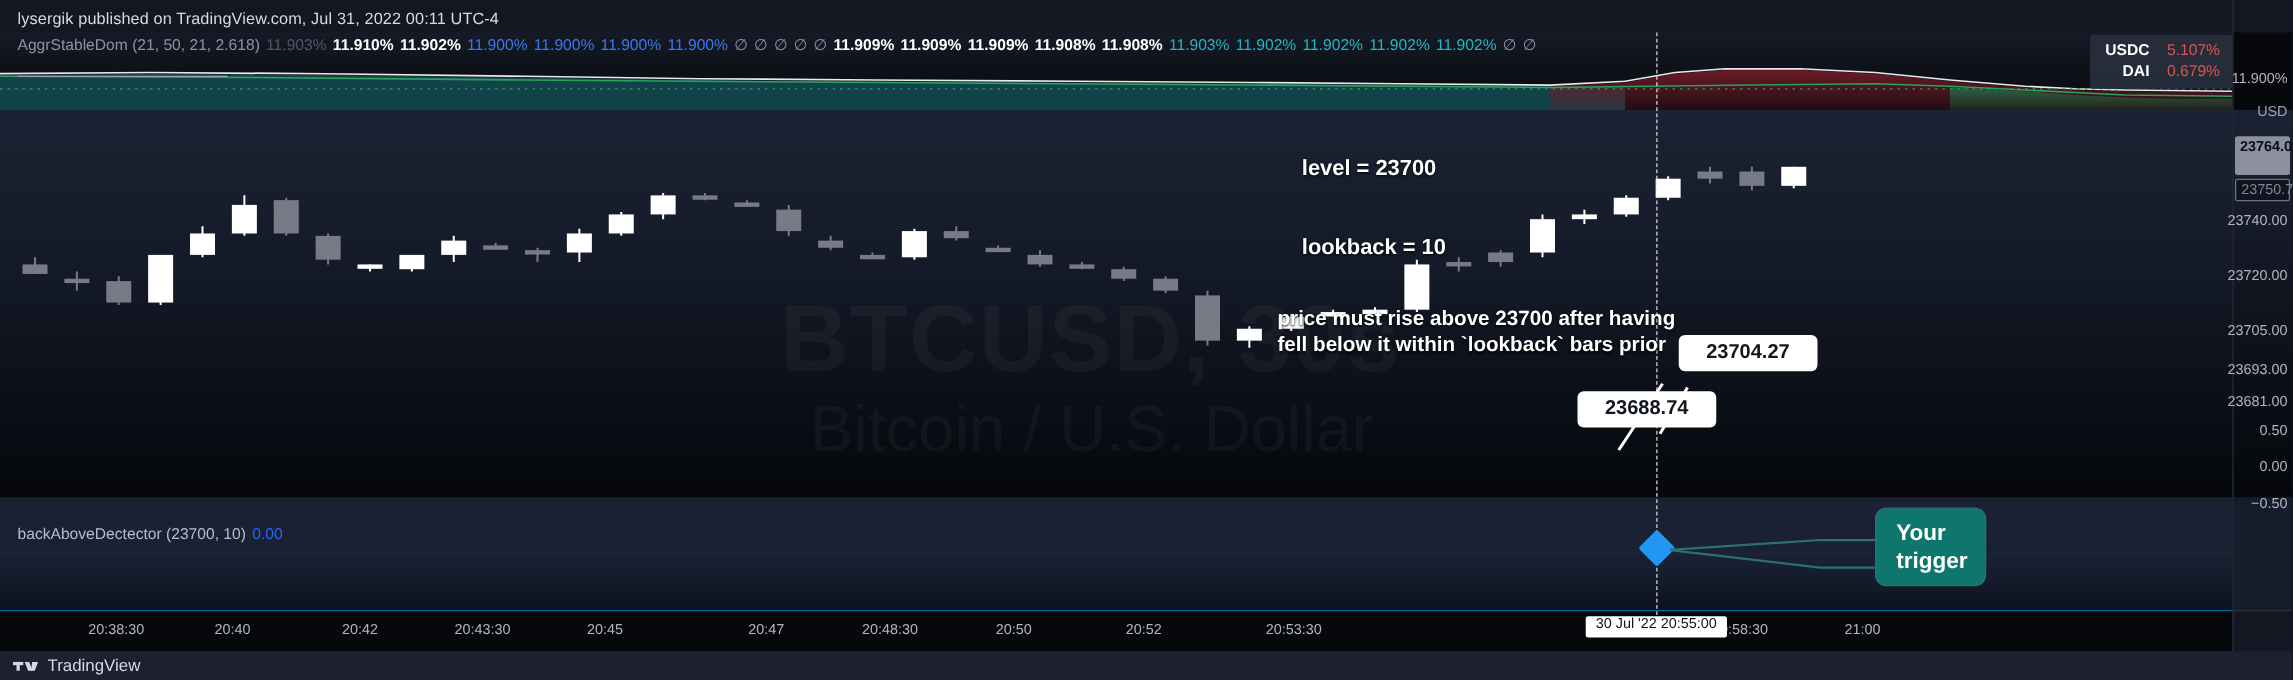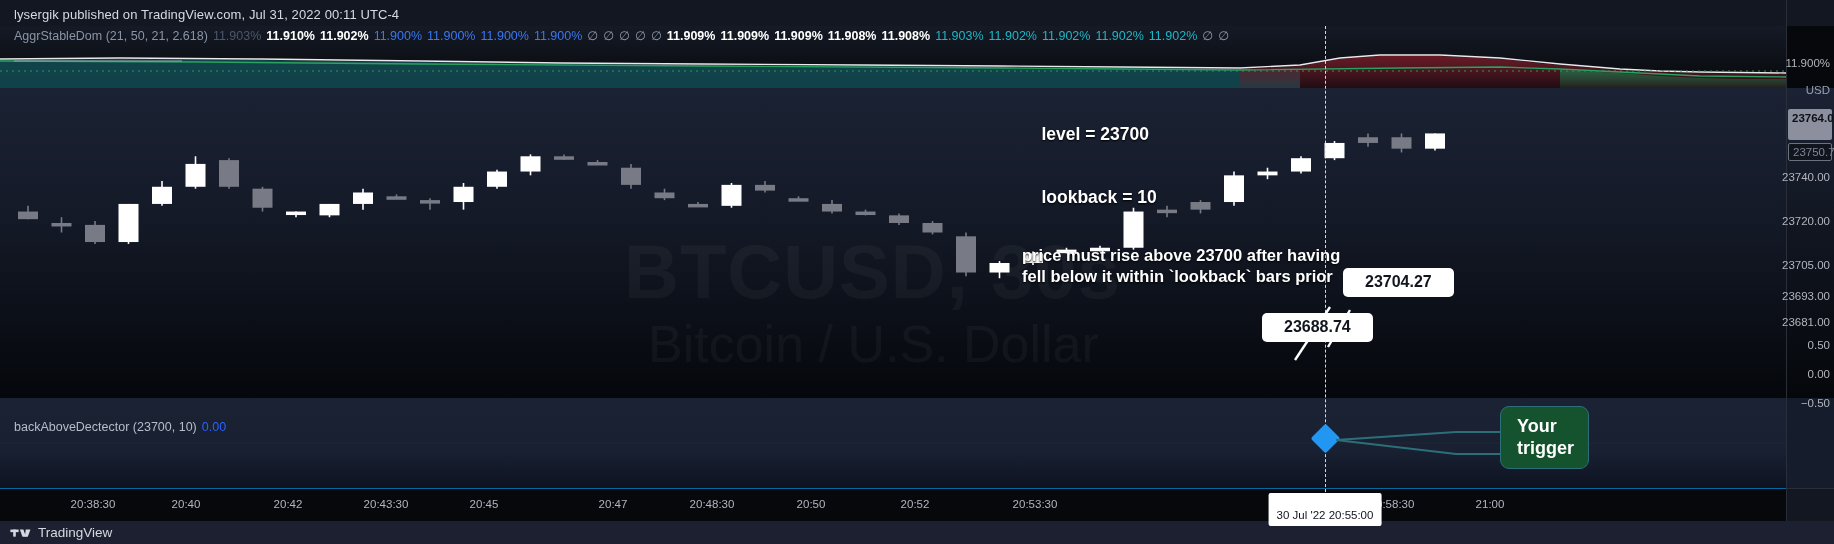--- a/index.html
+++ b/index.html
@@ -108,21 +108,21 @@
     position:absolute; left:14px; top:403px; z-index:6;
     font-size:12.5px; color:#b6bdcb; white-space:nowrap;margin-top:17px;
   }
   .low-legend .blue { color:#2962ff; margin-left:5px; }
   #trigDiamond {
     position:absolute; left:1315px; top:428px; width:21px; height:21px;
     background:#2196f3; transform:rotate(45deg); z-index:9; border-radius:2px;
   }
   #trigBox {
     position:absolute; left:1500px; top:406px; z-index:10;
-    background:#14532d; border:1.6px solid #2c6f78; border-radius:9px;
+    background:#0f766e; border:1.6px solid #2c6f78; border-radius:9px;
     padding:8px 14px 9px 16px;
     color:#ffffff; font-weight:bold; font-size:18px; line-height:22px;
     white-space:pre;
   }
 
   
   #axisRight {
     position:absolute; left:1786px; top:0; width:48px; height:502px;
     background:#131722; border-left:1px solid #2a2e39;
   }
@@ -154,21 +154,21 @@
     position:absolute; left:0; top:488px; width:1786px; height:33px;
     background:#06080c; border-top:1px solid #0369a1;
   }
   .t-lbl {
     position:absolute; top:9px; font-size:11.5px; color:#b2b5be;
     transform:translateX(-50%); white-space:nowrap;
   }
   #tActive {
     position:absolute; top:4px; transform:translateX(-50%);
     background:#ffffff; color:#10141d; font-size:11.5px;
-    padding:16px 8px 5px; border-radius:2px; white-space:nowrap; z-index:5;
+    padding:0 8px 5px; border-radius:2px; white-space:nowrap; z-index:5;
   }
   #axisCorner {
     position:absolute; left:1786px; top:488px; width:48px; height:33px;
     background:#131722; border-top:1px solid #2a2e39; border-left:1px solid #2a2e39;
   }
 
   
   #footer {
     position:absolute; left:0; top:521px; width:1834px; height:23px;
     background:#1c2030;
@@ -212,20 +212,34 @@
       <path d="M0,45 L1786,45" fill="none" stroke="#3a8f62" stroke-width="1" stroke-dasharray="2 4"></path>
 
       <line x1="14" y1="35" x2="182" y2="35" stroke="#9aa0ae" stroke-width="1"></line>
     </svg>
   </div>
 
   <div class="top-legend">
     <span class="lbl">AggrStableDom (21, 50, 21, 2.618)</span><span id="topVals"><span class="v-dim">11.903%</span><span class="v-white">11.910%</span><span class="v-white">11.902%</span><span class="v-blue">11.900%</span><span class="v-blue">11.900%</span><span class="v-blue">11.900%</span><span class="v-blue">11.900%</span><span class="v-slash">∅</span><span class="v-slash">∅</span><span class="v-slash">∅</span><span class="v-slash">∅</span><span class="v-slash">∅</span><span class="v-white">11.909%</span><span class="v-white">11.909%</span><span class="v-white">11.909%</span><span class="v-white">11.908%</span><span class="v-white">11.908%</span><span class="v-cyan">11.903%</span><span class="v-cyan">11.902%</span><span class="v-cyan">11.902%</span><span class="v-cyan">11.902%</span><span class="v-cyan">11.902%</span><span class="v-slash">∅</span><span class="v-slash">∅</span></span>
   </div>
 
+  <div id="stableBox">
+    <table>
+      <tbody>
+          <tr>
+        <td class="k">USDC</td>
+        <td class="v">5.107%</td>
+      </tr>
+      <tr>
+        <td class="k">DAI</td>
+        <td class="v">0.679%</td>
+      </tr>
+    </tbody>
+      </table>
+  </div>
 
   <div id="mainPane">
     <div class="watermark" id="wm1">BTCUSD, 30s</div>
     <div class="watermark" id="wm2">Bitcoin / U.S. Dollar</div>
     <svg id="candleSvg" width="1786" height="310" viewBox="0 0 1786 310">
         <line x1="28" x2="28" y1="117.83157894736841" y2="131.16842105263157" stroke="#787b86" stroke-width="1.6"></line>
         <rect x="18" y="123.54736842105262" width="20" height="7.621052631578948" fill="#787b86"></rect>
         <line x1="61.5" x2="61.5" y1="129.26315789473682" y2="144.50526315789475" stroke="#787b86" stroke-width="1.6"></line>
         <rect x="51.5" y="134.97894736842105" width="20" height="3.5" fill="#787b86"></rect>
         <line x1="95" x2="95" y1="133.07368421052632" y2="155.93684210526317" stroke="#787b86" stroke-width="1.6"></line>

